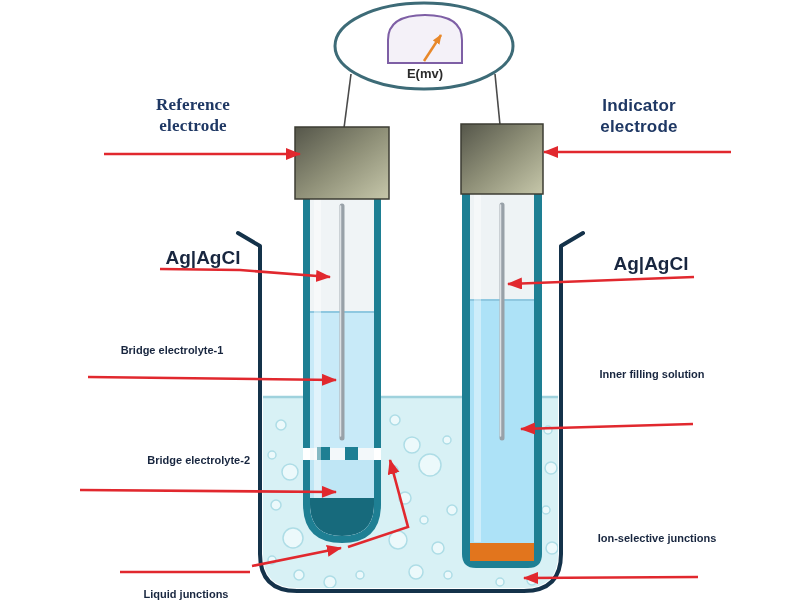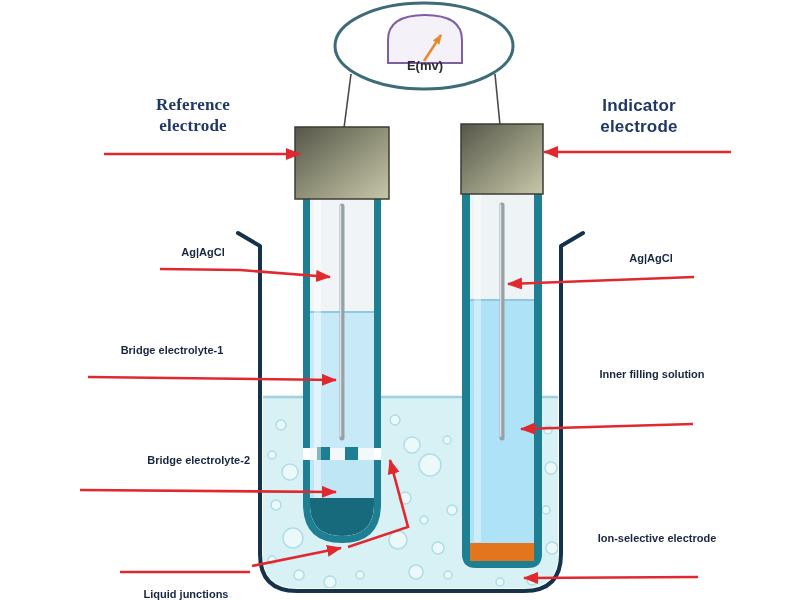--- a/index.html
+++ b/index.html
@@ -6,21 +6,21 @@
   .stage{
     position:relative;width:800px;height:600px;background:#ffffff;
     font-family:"Liberation Sans",sans-serif;overflow:hidden;
   }
   .stage svg{position:absolute;left:0;top:0;}
   .lbl{
     position:absolute;font-weight:bold;color:#18263f;
     line-height:1.22;text-align:center;font-size:11px;
   }
   .lbl.big{font-size:17px;color:#1f3864;letter-spacing:.2px;}
-  .lbl.med{font-size:11px;}
+  .lbl.med{font-size:19px;}
   .meter-label{
     position:absolute;font-weight:bold;font-size:13px;color:#2b2b2b;
     text-align:center;
   }
 </style>
 </head>
 <body>
 
 <div class="stage">
 
@@ -150,16 +150,16 @@
   <div class="lbl" style="left:84px;top:344px;width:176px;">Bridge electrolyte-1</div>
 
   <div class="lbl" style="left:74px;top:454px;width:176px;text-align:right;">Bridge electrolyte-2</div>
 
   <div class="lbl" style="left:116px;top:551px;width:140px;margin-top:37px;">Liquid junctions</div>
 
   <div class="lbl med" style="left:606px;top:252px;width:90px;">Ag|AgCl</div>
 
   <div class="lbl" style="left:596px;top:368px;width:112px;">Inner filling solution</div>
 
-  <div class="lbl" style="left:596px;top:532px;width:122px;">Ion-selective electrode</div>
+  <div class="lbl" style="left:596px;top:532px;width:122px;">Ion-selective junctions</div>
 
-  <div class="meter-label" style="left:394px;top:58px;width:62px;">E(mv)</div>
+  <div class="meter-label" style="left:394px;top:66px;width:62px;">E(mv)</div>
 </div>
 
 </body></html>

